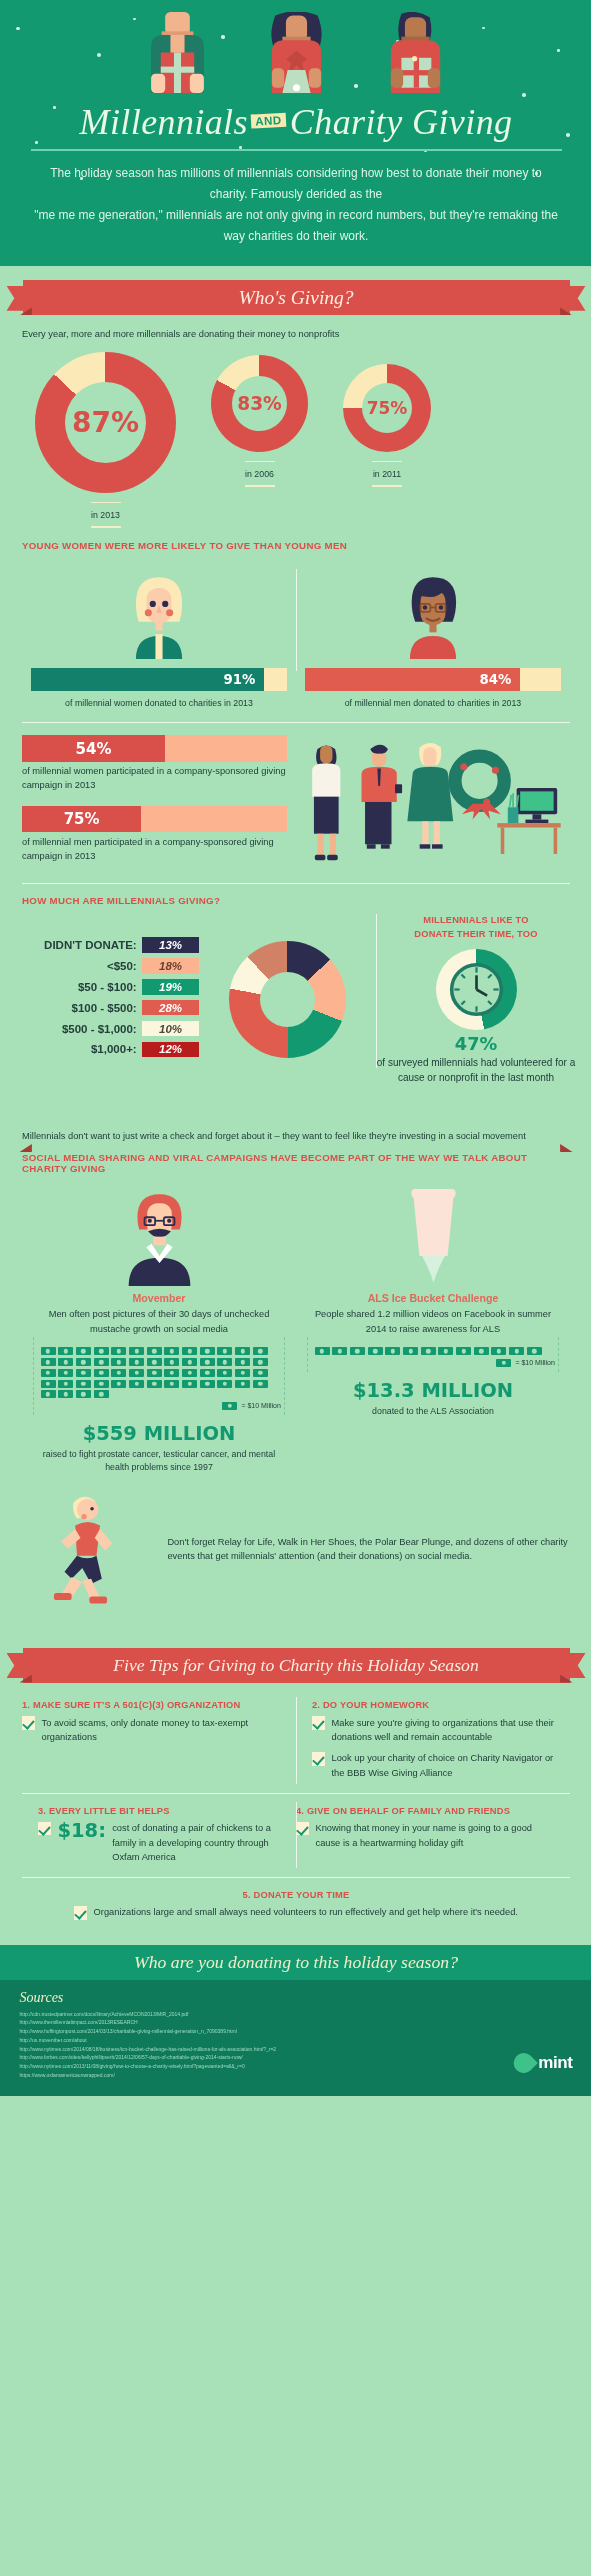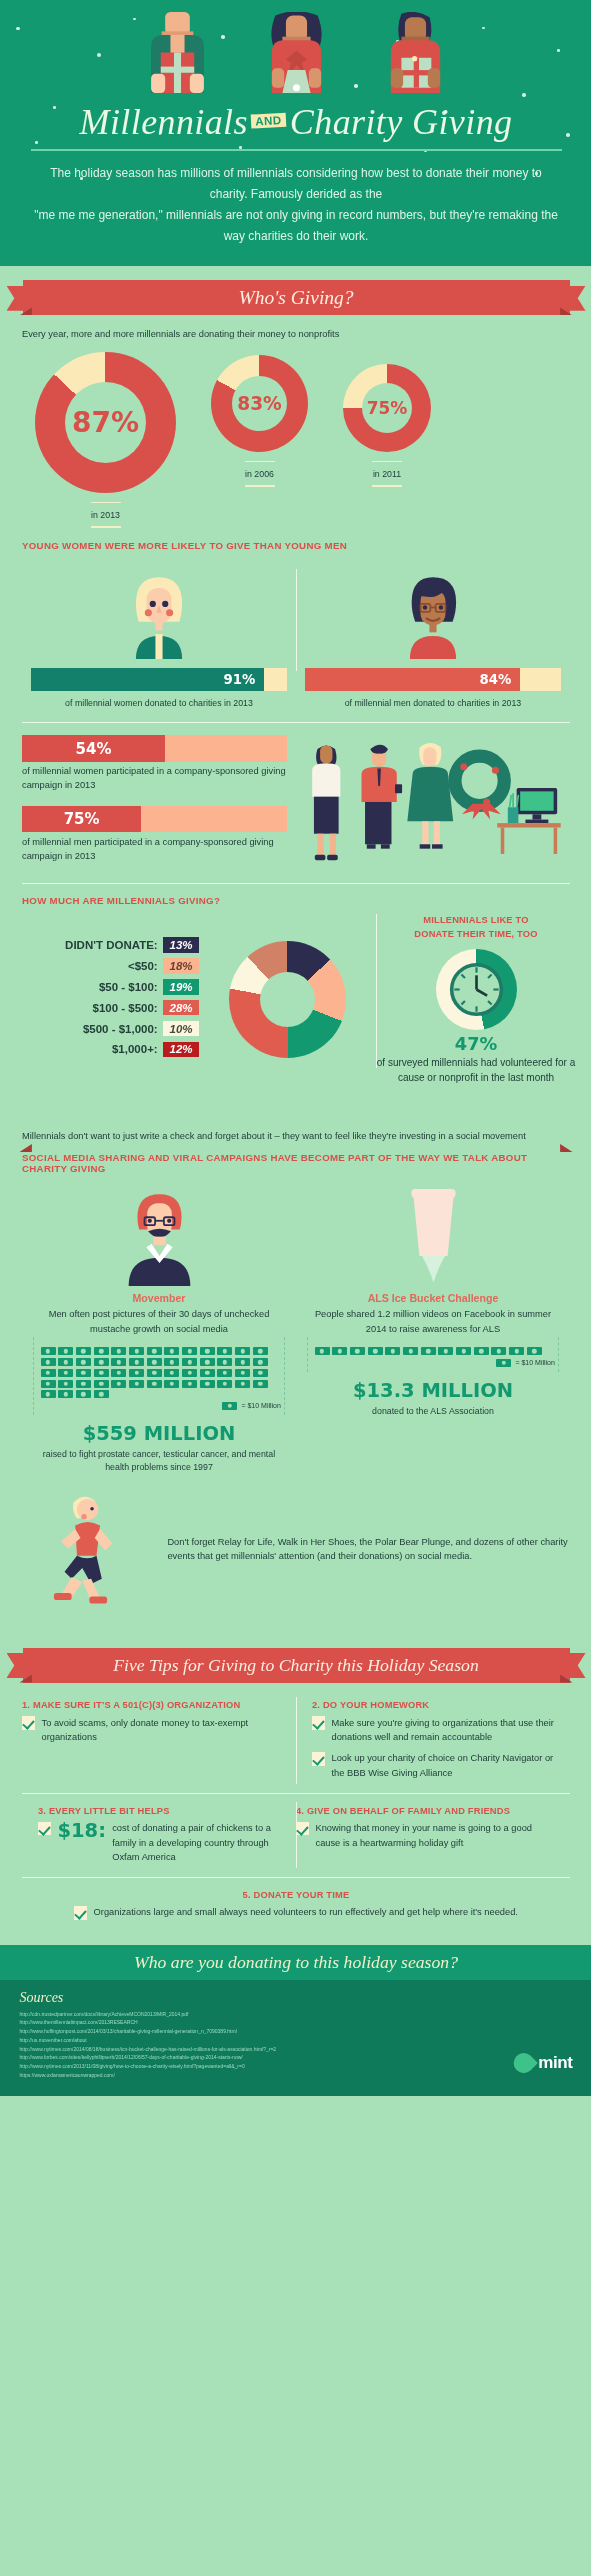--- a/index.html
+++ b/index.html
@@ -131,21 +131,21 @@
   
   .hm { display:flex; padding: 8.8px 16px 0 22px; }
   .hm-left { width: 354px; }
   .legend-row {
     display:flex; align-items:center; justify-content:flex-end; margin-bottom:5.3px; gap:5.3px;
   }
   .legend-label {
     font-size:11.5px; font-weight:bold; color:#23403a; font-family:"Liberation Sans", sans-serif;
   }
   .legend-chip {
-    width:36px; text-align:center; font-style:italic; font-weight:bold; font-size:11.5px;
+    width:57px; text-align:center; font-style:italic; font-weight:bold; font-size:11.5px;
     padding:1.8px 0; font-family:"Liberation Sans", sans-serif;
   }
   .hm-right { flex:1; text-align:center; position:relative; }
   .hm-title {
     color:#d9504a; font-weight:bold; font-size:9.3px; line-height:1.5; letter-spacing:0.2px;
   }
   .clock-wrap { position:relative; width:81px; height:81px; margin:7px auto 3.5px auto;}
   .big47 { color:#12996f; font-weight:bold; font-size:17.7px; font-family:"DejaVu Sans", sans-serif; }
   .hm-cap { font-size:10px; line-height:1.45; margin-top:2.7px;}
   .vline { position:absolute; left:0; top:0; bottom:17.7px; width:0.9px; background:#eaf7ea; }

